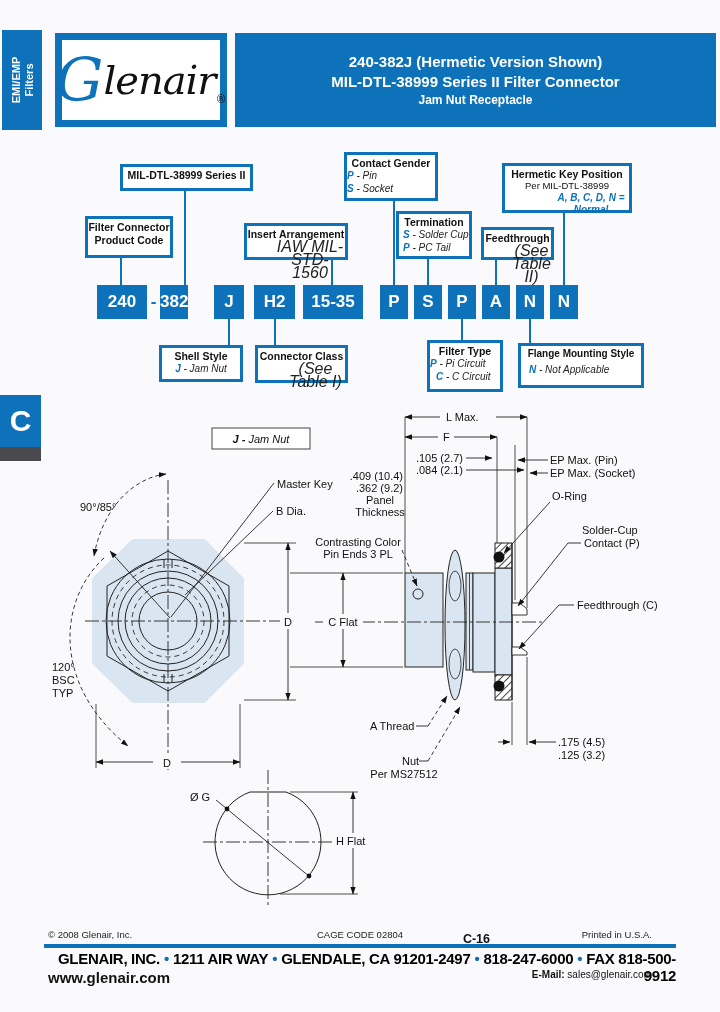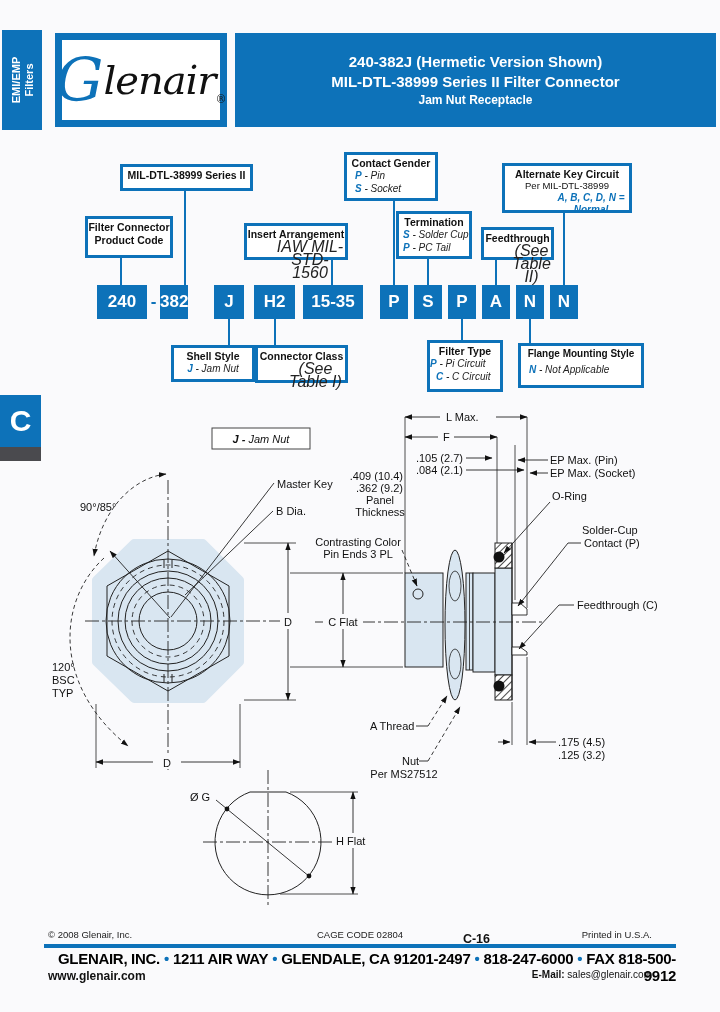--- a/index.html
+++ b/index.html
@@ -17,40 +17,40 @@
   .logo-rest{font-size:40px;color:#111;letter-spacing:-1px;}
   .logo-reg{font-size:11px;color:#111;align-self:flex-end;margin-bottom:14px;}
   .title-box{left:235px;top:33px;width:481px;height:94px;background:#0d72b9;color:#fff;text-align:center;
              display:flex;flex-direction:column;justify-content:center;gap:1px;}
   .title-l1,.title-l2{font-size:15px;font-weight:bold;line-height:19px;}
   .title-l3{font-size:12px;font-weight:bold;line-height:16px;}
   
   .callout{position:absolute;background:#fff;border:3px solid #0d72b9;box-sizing:border-box;text-align:center;padding-top:2px;}
   .co-title{font-weight:bold;font-size:10.5px;line-height:12px;}
   .co-title2{font-weight:bold;font-size:10.5px;line-height:12.5px;}
-  .co-item{font-size:10px;font-style:italic;text-align:left;padding-left:8px;line-height:13px;color:#222;}
+  .co-item{font-size:10px;font-style:italic;text-align:left;padding-left:0;line-height:13px;color:#222;}
   .key{color:#0d72b9;font-weight:bold;font-style:italic;}
   .co-sub{font-size:16px;font-style:italic;line-height:13px;color:#222;padding-left:28px;}
   .co-line2{font-size:9.5px;line-height:12px;}
   .co-line3{font-size:10px;line-height:12px;color:#0d72b9;font-weight:bold;font-style:italic;margin-left:48px;}
   
   .pn{position:absolute;top:285px;height:34px;background:#0d72b9;color:#fff;font-weight:bold;font-size:17px;
       text-align:center;line-height:34px;}
   .pn-dash{background:transparent;color:#0d72b9;}
   .connector{position:absolute;width:2px;background:#0d72b9;}
   
   .c-tab{left:0;top:395px;width:41px;height:52px;background:#0d72b9;color:#fff;font-weight:bold;font-size:30px;
          text-align:center;line-height:52px;}
   .gray-bar{left:0;top:447px;width:41px;height:14px;background:#4a4a4e;}
   
   .f-small{font-size:9.5px;color:#222;}
   .f-rule{left:44px;top:944px;width:632px;height:4px;background:#0d72b9;}
   .f-address{left:44px;top:950px;width:632px;text-align:right;font-weight:bold;font-size:15px;letter-spacing:-0.3px;color:#000;}
   .bullet{color:#0d72b9;margin:0 4px;font-weight:bold;}
-  .f-web{left:48px;top:969px;font-weight:bold;font-size:12px;}
+  .f-web{left:48px;top:969px;font-weight:bold;font-size:15px;}
   .f-page{left:230px;top:932px;width:260px;text-align:right;font-weight:bold;font-size:12.5px;}
   .f-email{left:420px;top:969px;width:232px;text-align:right;font-size:10px;}
   .f-email b{font-weight:bold;}
   
   .lb{font-family:"Liberation Sans",sans-serif;font-size:11px;fill:#111;}
   .lbi{font-family:"Liberation Sans",sans-serif;font-size:11px;fill:#111;font-style:italic;}
 </style>
 </head>
 <body>
 
@@ -93,31 +93,31 @@
   <div class="co-item"><span class="key">S</span><span> - Socket</span></div>
 </div>
 
 <div class="callout" style="left:396px;top:211px;width:76px;height:48px;">
   <div class="co-title">Termination</div>
   <div class="co-item" style="padding-left:4px;"><span class="key">S</span><span> - Solder Cup</span></div>
   <div class="co-item" style="padding-left:4px;"><span class="key">P</span><span> - PC Tail</span></div>
 </div>
 
 <div class="callout" style="left:502px;top:163px;width:130px;height:50px;">
-  <div class="co-title">Alternate Key Circuit</div>
+  <div class="co-title">Hermetic Key Position</div>
   <div class="co-line2">Per MIL-DTL-38999</div>
   <div class="co-line3">A, B, C, D, N = Normal</div>
 </div>
 
 <div class="callout" style="left:481px;top:227px;width:73px;height:33px;">
   <div class="co-title">Feedthrough</div>
   <div class="co-sub">(See Table II)</div>
 </div>
 
-<div class="callout" style="left:171px;top:345px;width:84px;height:37px;">
+<div class="callout" style="left:159px;top:345px;width:84px;height:37px;">
   <div class="co-title">Shell Style</div>
   <div class="co-item" style="text-align:center;padding-left:0;"><span class="key">J</span><span> - Jam Nut</span></div>
 </div>
 
 <div class="callout" style="left:255px;top:345px;width:93px;height:38px;">
   <div class="co-title">Connector Class</div>
   <div class="co-sub">(See Table I)</div>
 </div>
 
 <div class="callout" style="left:427px;top:340px;width:76px;height:52px;">

